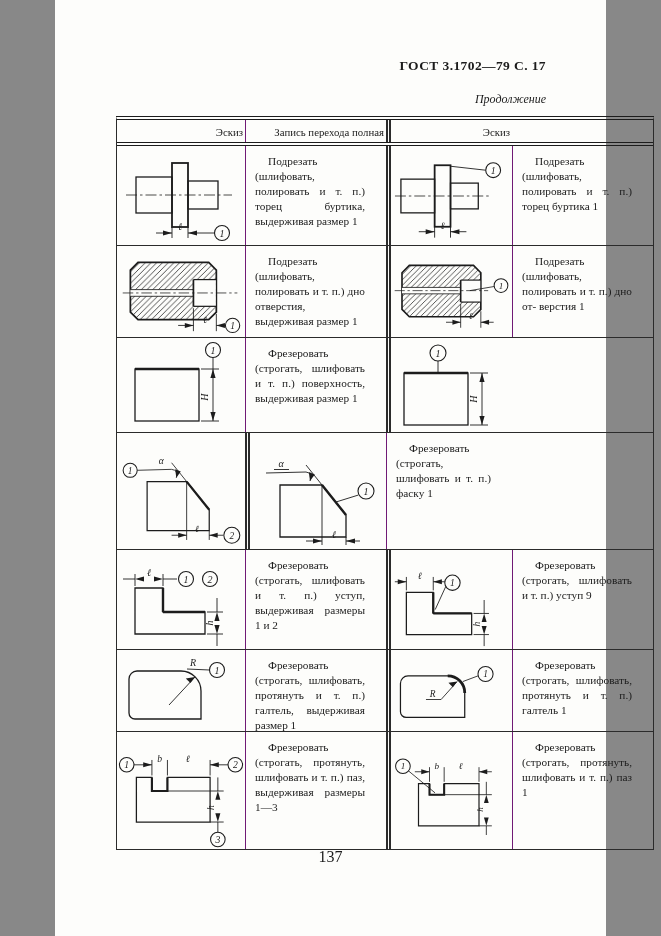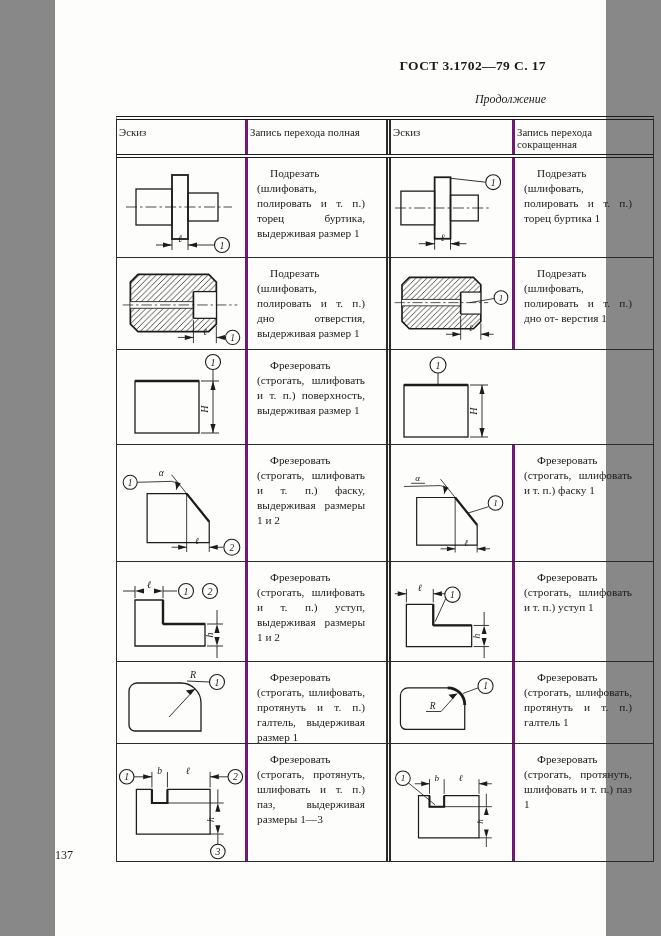--- a/index.html
+++ b/index.html
@@ -13,29 +13,29 @@
   .tbl{
     position:absolute;left:61px;top:116px;width:538px;
     border-left:1px solid #2b2b2b;border-right:1px solid #2b2b2b;
     border-top:4px double #1c1c1c;border-bottom:1px solid #2b2b2b;
     box-sizing:border-box;
   }
   .hrow,.brow{display:grid;grid-template-columns:128px 141px 126px 1fr;}
   .hrow{border-bottom:4px double #1c1c1c;}
   .brow{border-bottom:1px solid #2b2b2b;}
   .brow:last-child{border-bottom:none;}
-  .hcell{font-size:10.8px;text-align:left;padding:6px 2px 4px;}
+  .hcell{font-size:10.8px;text-align:right;padding:6px 2px 4px;}
   .cell{box-sizing:border-box;overflow:hidden;}
-  .cb{border-left:3px solid #701a75;}
+  .cb{border-left:1px solid #701a75;}
   .cd{border-left:5px double #2b2b2b;}
   .sk{display:flex;align-items:center;justify-content:center;}
   .tx{font-size:11.3px;line-height:1.33;padding:8px 21px 5px 9px;text-align:justify;text-indent:13px;}
   .rh1{height:99px}.rh2{height:91px}.rh3{height:94px}.rh4{height:116px}
   .rh5{height:99px}.rh6{height:81px}.rh7{height:117px}
-  .pageno{position:absolute;left:0;right:0;top:848px;font-size:12px;}
+  .pageno{position:absolute;left:0;right:0;top:848px;text-align:center;font-size:16px;}
   
   svg{display:block}
   svg .o{fill:none;stroke:#1c1c1c;stroke-width:1.3;}
   svg .t{fill:none;stroke:#1c1c1c;stroke-width:2.4;}
   svg .thin{fill:none;stroke:#1c1c1c;stroke-width:.9;}
   svg .cl{fill:none;stroke:#1c1c1c;stroke-width:.8;stroke-dasharray:11 3 2.5 3;}
   svg .ar{fill:#1c1c1c;stroke:none;}
   svg .wf{fill:#fdfdfb;stroke:none;}
   svg text{font-family:"Liberation Serif","DejaVu Serif",serif;font-style:italic;font-size:10px;fill:#1c1c1c;}
   svg .bl circle{fill:#fdfdfb;stroke:#1c1c1c;stroke-width:1.1;}
@@ -48,21 +48,20 @@
 
   <div class="gost-head">ГОСТ 3.1702—79 С. 17</div>
   <div class="cont">Продолжение</div>
 
   <div class="tbl">
 
     <div class="hrow">
       <div class="hcell cell">Эскиз</div>
       <div class="hcell cell cb">Запись перехода полная</div>
       <div class="hcell cell cd">Эскиз</div>
-      <div class="hcell cell cb">Запись перехода сокращенная</div>
     </div>
 
     <div class="brow rh1">
       <div class="cell sk">
         <svg width="122" height="92" viewBox="0 0 122 92">
           <line class="cl" x1="6" y1="45" x2="112" y2="45"></line>
           <rect class="o" x="16" y="27" width="36" height="36"></rect>
           <rect class="t" x="52" y="13" width="16" height="64" style="stroke-width:1.8"></rect>
           <rect class="o" x="68" y="31" width="30" height="28"></rect>
           <line class="thin" x1="52" y1="77" x2="52" y2="88"></line>
@@ -223,21 +222,20 @@
           <path class="ar" d="M74 103 l-9 -2.6 v5.2 z"></path>
           <line class="thin" x1="98" y1="103" x2="113" y2="103"></line>
           <path class="ar" d="M98 103 l9 -2.6 v5.2 z"></path>
           <text x="85" y="100" text-anchor="middle">ℓ</text>
           <g class="bl">
               <circle cx="122" cy="103" r="8.5"></circle>
               <text x="122" y="106.5">2</text>
             </g>
         </svg>
       </div>
-      <div class="cell cb tx">Фрезеровать (строгать, шлифовать и т. п.) фаску, выдерживая размеры 1 и 2</div>
       <div class="cell cd sk">
         <svg width="132" height="112" viewBox="0 0 132 112">
           <path class="o" d="M28,50 H70 L94,80 V102 H28 Z"></path>
           <line class="t" x1="70" y1="50" x2="94" y2="80"></line>
           <line class="thin" x1="70" y1="50" x2="54" y2="30"></line>
           <line class="thin" x1="14" y1="38" x2="54" y2="37"></line>
           <text x="29" y="32" text-anchor="middle">α</text>
           <line class="thin" x1="22" y1="34.5" x2="37" y2="34.5"></line>
           <path class="thin" d="M54,37 Q61,38 58,46"></path>
           <path class="ar" d="M58 46 l-1.2 -9 l6 2.4 z"></path>
@@ -308,21 +306,21 @@
             </g>
           <line class="thin" x1="86" y1="62" x2="102" y2="62"></line>
           <line class="thin" x1="86" y1="84" x2="102" y2="84"></line>
           <line class="thin" x1="97" y1="48" x2="97" y2="62"></line>
           <path class="ar" d="M97 62 l-2.6 -9 h5.2 z" transform="rotate(180 97 62)"></path>
           <line class="thin" x1="97" y1="84" x2="97" y2="96"></line>
           <path class="ar" d="M97 84 l-2.6 9 h5.2 z" transform="rotate(180 97 84)"></path>
           <text transform="rotate(-90 93 73)" x="93" y="73" text-anchor="middle">h</text>
         </svg>
       </div>
-      <div class="cell cb tx">Фрезеровать (строгать, шлифовать и т. п.) уступ 1</div>
+      <div class="cell cb tx">Фрезеровать (строгать, шлифовать и т. п.) уступ 9</div>
     </div>
 
     <div class="brow rh6">
       <div class="cell sk">
         <svg width="128" height="72" viewBox="0 0 128 72">
           <path class="o" d="M20,16 H64 A20,20 0 0 1 84,36 V64 H18 A6,6 0 0 1 12,58 V24 A8,8 0 0 1 20,16 Z"></path>
           <line class="thin" x1="52" y1="50" x2="78" y2="22"></line>
           <path class="ar" d="M78 22 l-9.2 1.4 l4.6 4.6 z"></path>
           <line class="thin" x1="70" y1="14" x2="92.5" y2="15"></line>
           <text x="76" y="11" text-anchor="middle">R</text>

